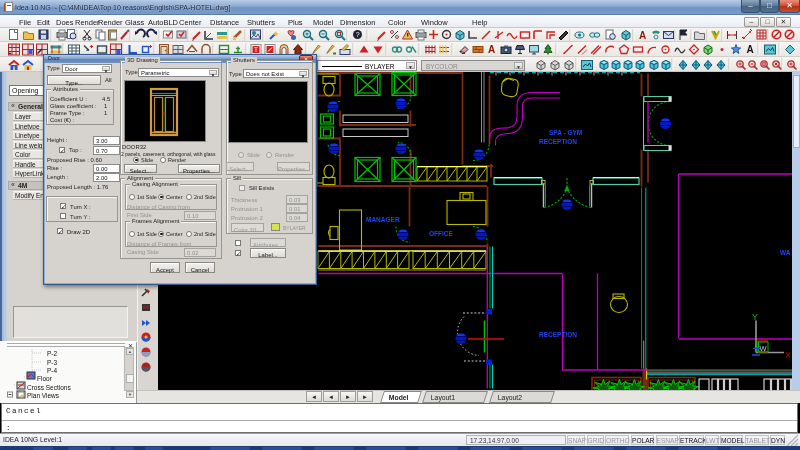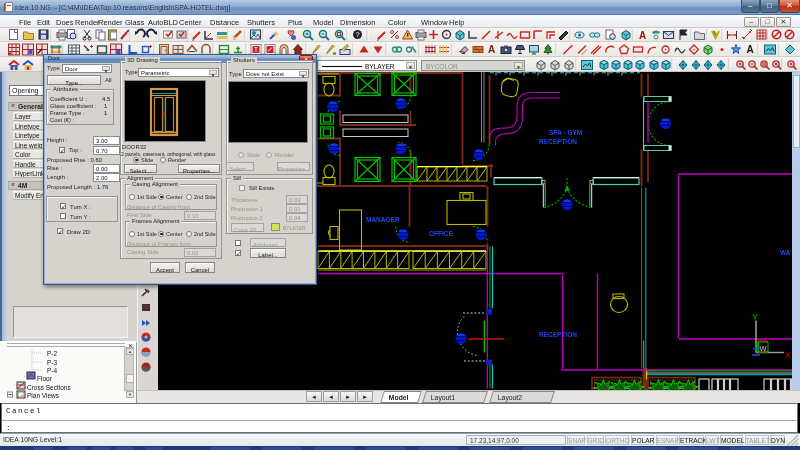--- a/index.html
+++ b/index.html
@@ -104,21 +104,21 @@
 <div class="abs mi" style="left:125px;">Glass</div>
 <div class="abs mi" style="left:148px;">AutoBLD</div>
 <div class="abs mi" style="left:179px;">Center</div>
 <div class="abs mi" style="left:210px;">Distance</div>
 <div class="abs mi" style="left:247px;">Shutters</div>
 <div class="abs mi" style="left:288px;">Plus</div>
 <div class="abs mi" style="left:313px;">Model</div>
 <div class="abs mi" style="left:340px;">Dimension</div>
 <div class="abs mi" style="left:388px;">Color</div>
 <div class="abs mi" style="left:421px;">Window</div>
-<div class="abs mi" style="left:449px;">Help</div>
+<div class="abs mi" style="left:472px;">Help</div>
 <div class="abs mdibtn" style="left:744px;">–</div>
 <div class="abs mdibtn" style="left:760px;">□</div>
 <div class="abs mdibtn" style="left:776px;">✕</div>
 
 <div class="abs" id="tb1"></div>
 <div class="abs" id="tb2"></div>
 <div class="abs" id="tb3"></div>
 <svg class="abs" id="tb1svg" style="left:0;top:28px;" width="800" height="14">
     <g transform="translate(8,1)">
       <rect x="1.5" y="0.5" width="8" height="10" fill="#fff" stroke="#667"></rect>

